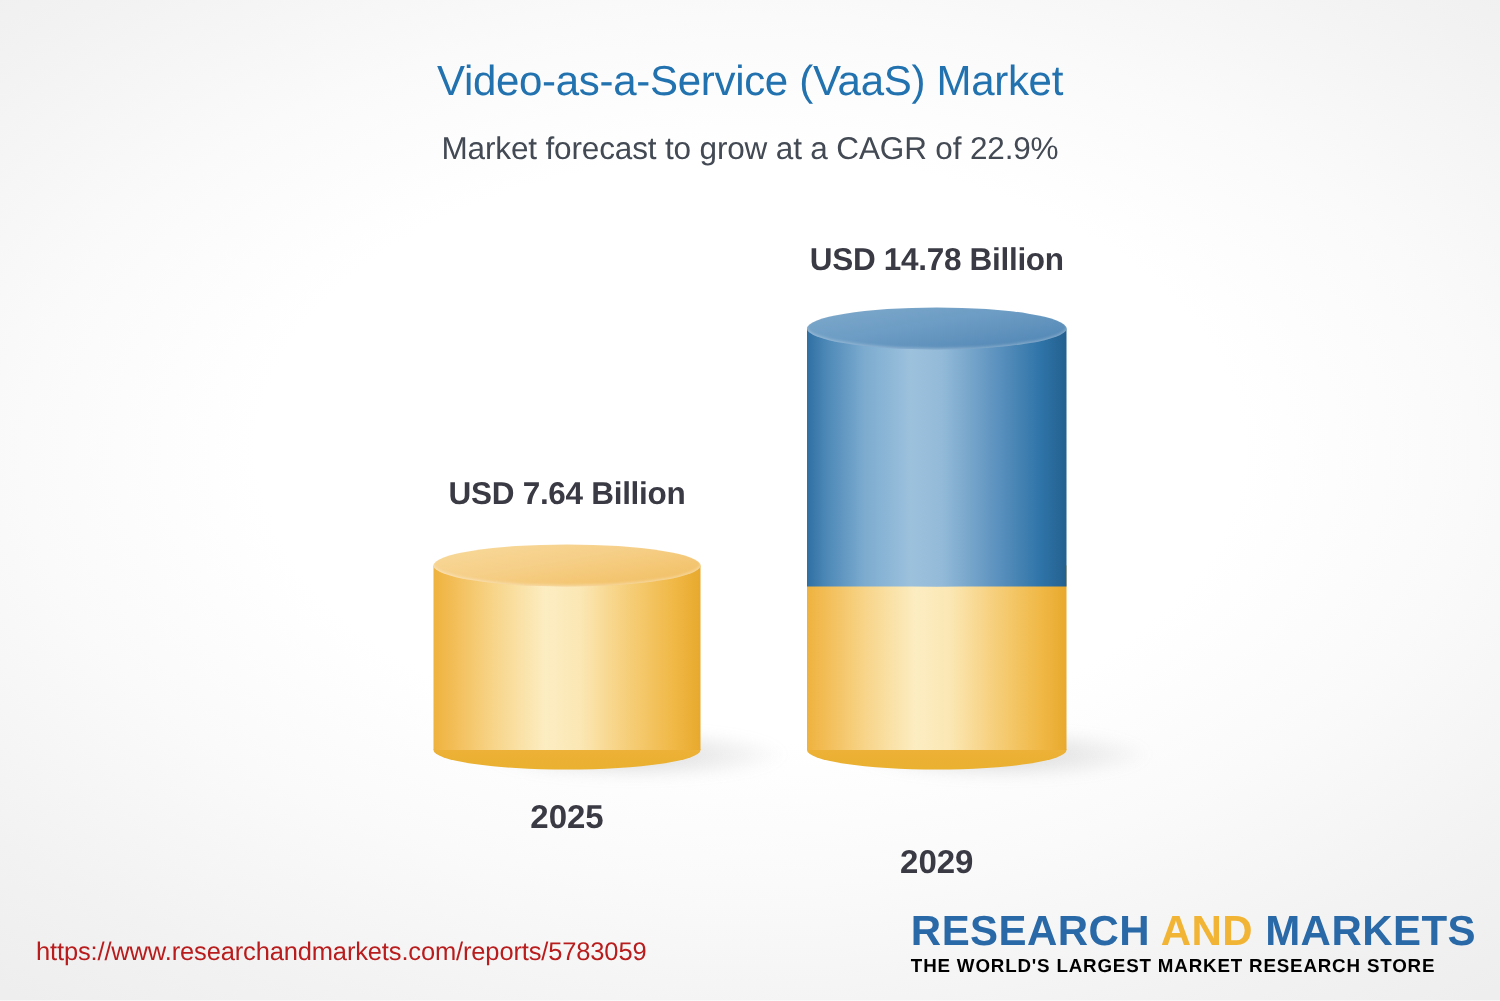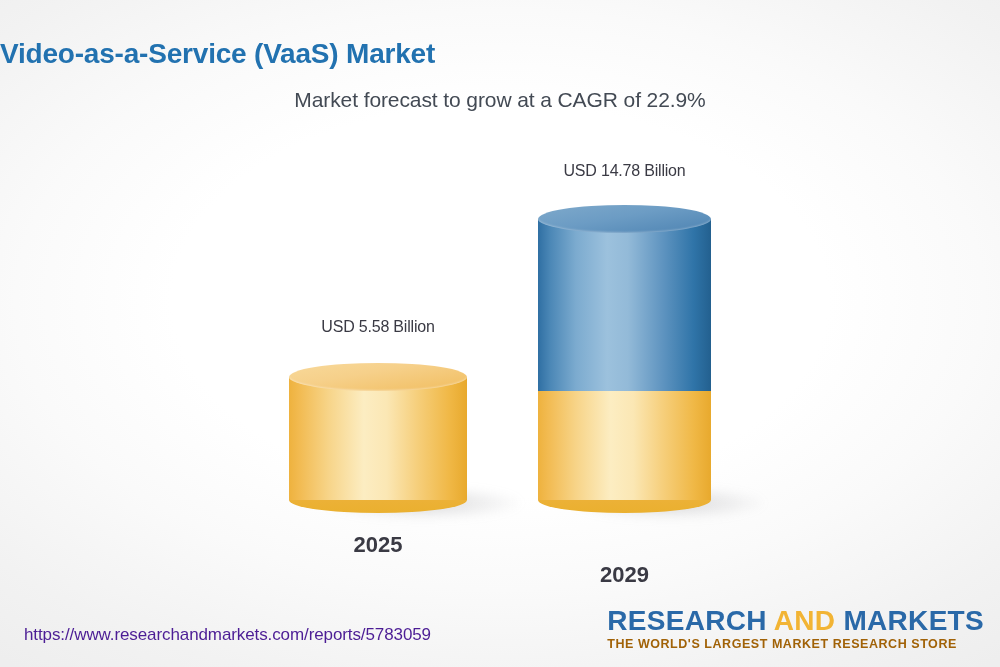--- a/index.html
+++ b/index.html
@@ -9,41 +9,42 @@
     background:
       radial-gradient(ellipse 78% 70% at 50% 45%, #ffffff 0%, #ffffff 42%, #fafafa 62%, #f2f2f2 85%, #eeeeee 100%);
     position:relative;
     overflow:hidden;
   }
   .frame { position:absolute; inset:0; }
 
   
   .title {
     position:absolute; left:0; right:0; top:38px;
-    font-size:28px; font-weight:bold;
+    text-align:center;
+    font-size:28px; font-weight:normal;
     color:#2272b0;
     letter-spacing:-0.2px;
   }
   .subtitle {
     position:absolute; left:0; right:0; top:88px;
     text-align:center;
     font-size:21px; font-weight:400;
     color:#434a54;
     letter-spacing:-0.1px;
   }
 
   
   .plot { position:absolute; left:0; top:0; width:1000px; height:667px; }
 
   .barwrap { position:absolute; }
 
   .vlabel {
     position:absolute; left:50%; transform:translateX(-50%);
     white-space:nowrap;
-    font-size:16px; font-weight:normal; color:#3a3a44;
+    font-size:21px; font-weight:bold; color:#3a3a44;
     letter-spacing:-0.2px;
   }
   .xlabel {
     position:absolute; left:50%; transform:translateX(-50%);
     white-space:nowrap;
     font-size:22px; font-weight:bold; color:#3a3a44;
   }
 
   
   .cyl { position:absolute; }
@@ -77,46 +78,46 @@
       #5f94c0 72%, #2f74a8 90%, #23608f 100%);
   }
   .cap-b-top {
     background:linear-gradient(170deg, #7ea9cb 0%, #6c9cc4 45%, #4d83b2 100%);
     box-shadow: inset 0 -1px 2px rgba(255,255,255,0.28);
   }
 
   
   .url {
     position:absolute; left:24px; bottom:22px;
-    font-size:17px; color:#4c1d95; letter-spacing:-0.1px;
+    font-size:17px; color:#b91c1c; letter-spacing:-0.1px;
   }
   .logo { position:absolute; right:16px; bottom:16px; }
   .logo-main {
     font-size:28px; font-weight:bold; color:#2a69a8;
     letter-spacing:0.3px; line-height:1.05;
   }
   .logo-main .and { color:#f2b434; }
   .logo-sub {
-    font-size:12.5px; font-weight:bold; color:#a16207;
+    font-size:12.5px; font-weight:bold; color:#000000;
     letter-spacing:0.55px; margin-top:2px;
   }
 </style>
 </head>
 <body>
 
 <div class="frame">
 
   <div class="title">Video-as-a-Service (VaaS) Market</div>
   <div class="subtitle">Market forecast to grow at a CAGR of 22.9%</div>
 
   <div class="plot">
 
     <div class="barwrap" style="left:289px; top:160px; width:178px; height:400px;">
 
-      <div class="vlabel" style="top:158px;">USD 5.58 Billion</div>
+      <div class="vlabel" style="top:158px;">USD 7.64 Billion</div>
 
       <div class="cyl-shadow" style="left:34px; top:326px; width:200px; height:34px;"></div>
 
       <div class="cyl" style="left:0; top:203px; width:178px; height:150px;">
 
         <div class="cap cap-y-bot" style="left:0; top:124px; width:178px; height:26px;"></div>
 
         <div class="side side-y" style="left:0; top:14px; width:178px; height:123px;"></div>
 
         <div class="cap cap-y-top" style="left:0; top:0px; width:178px; height:28px;"></div>

